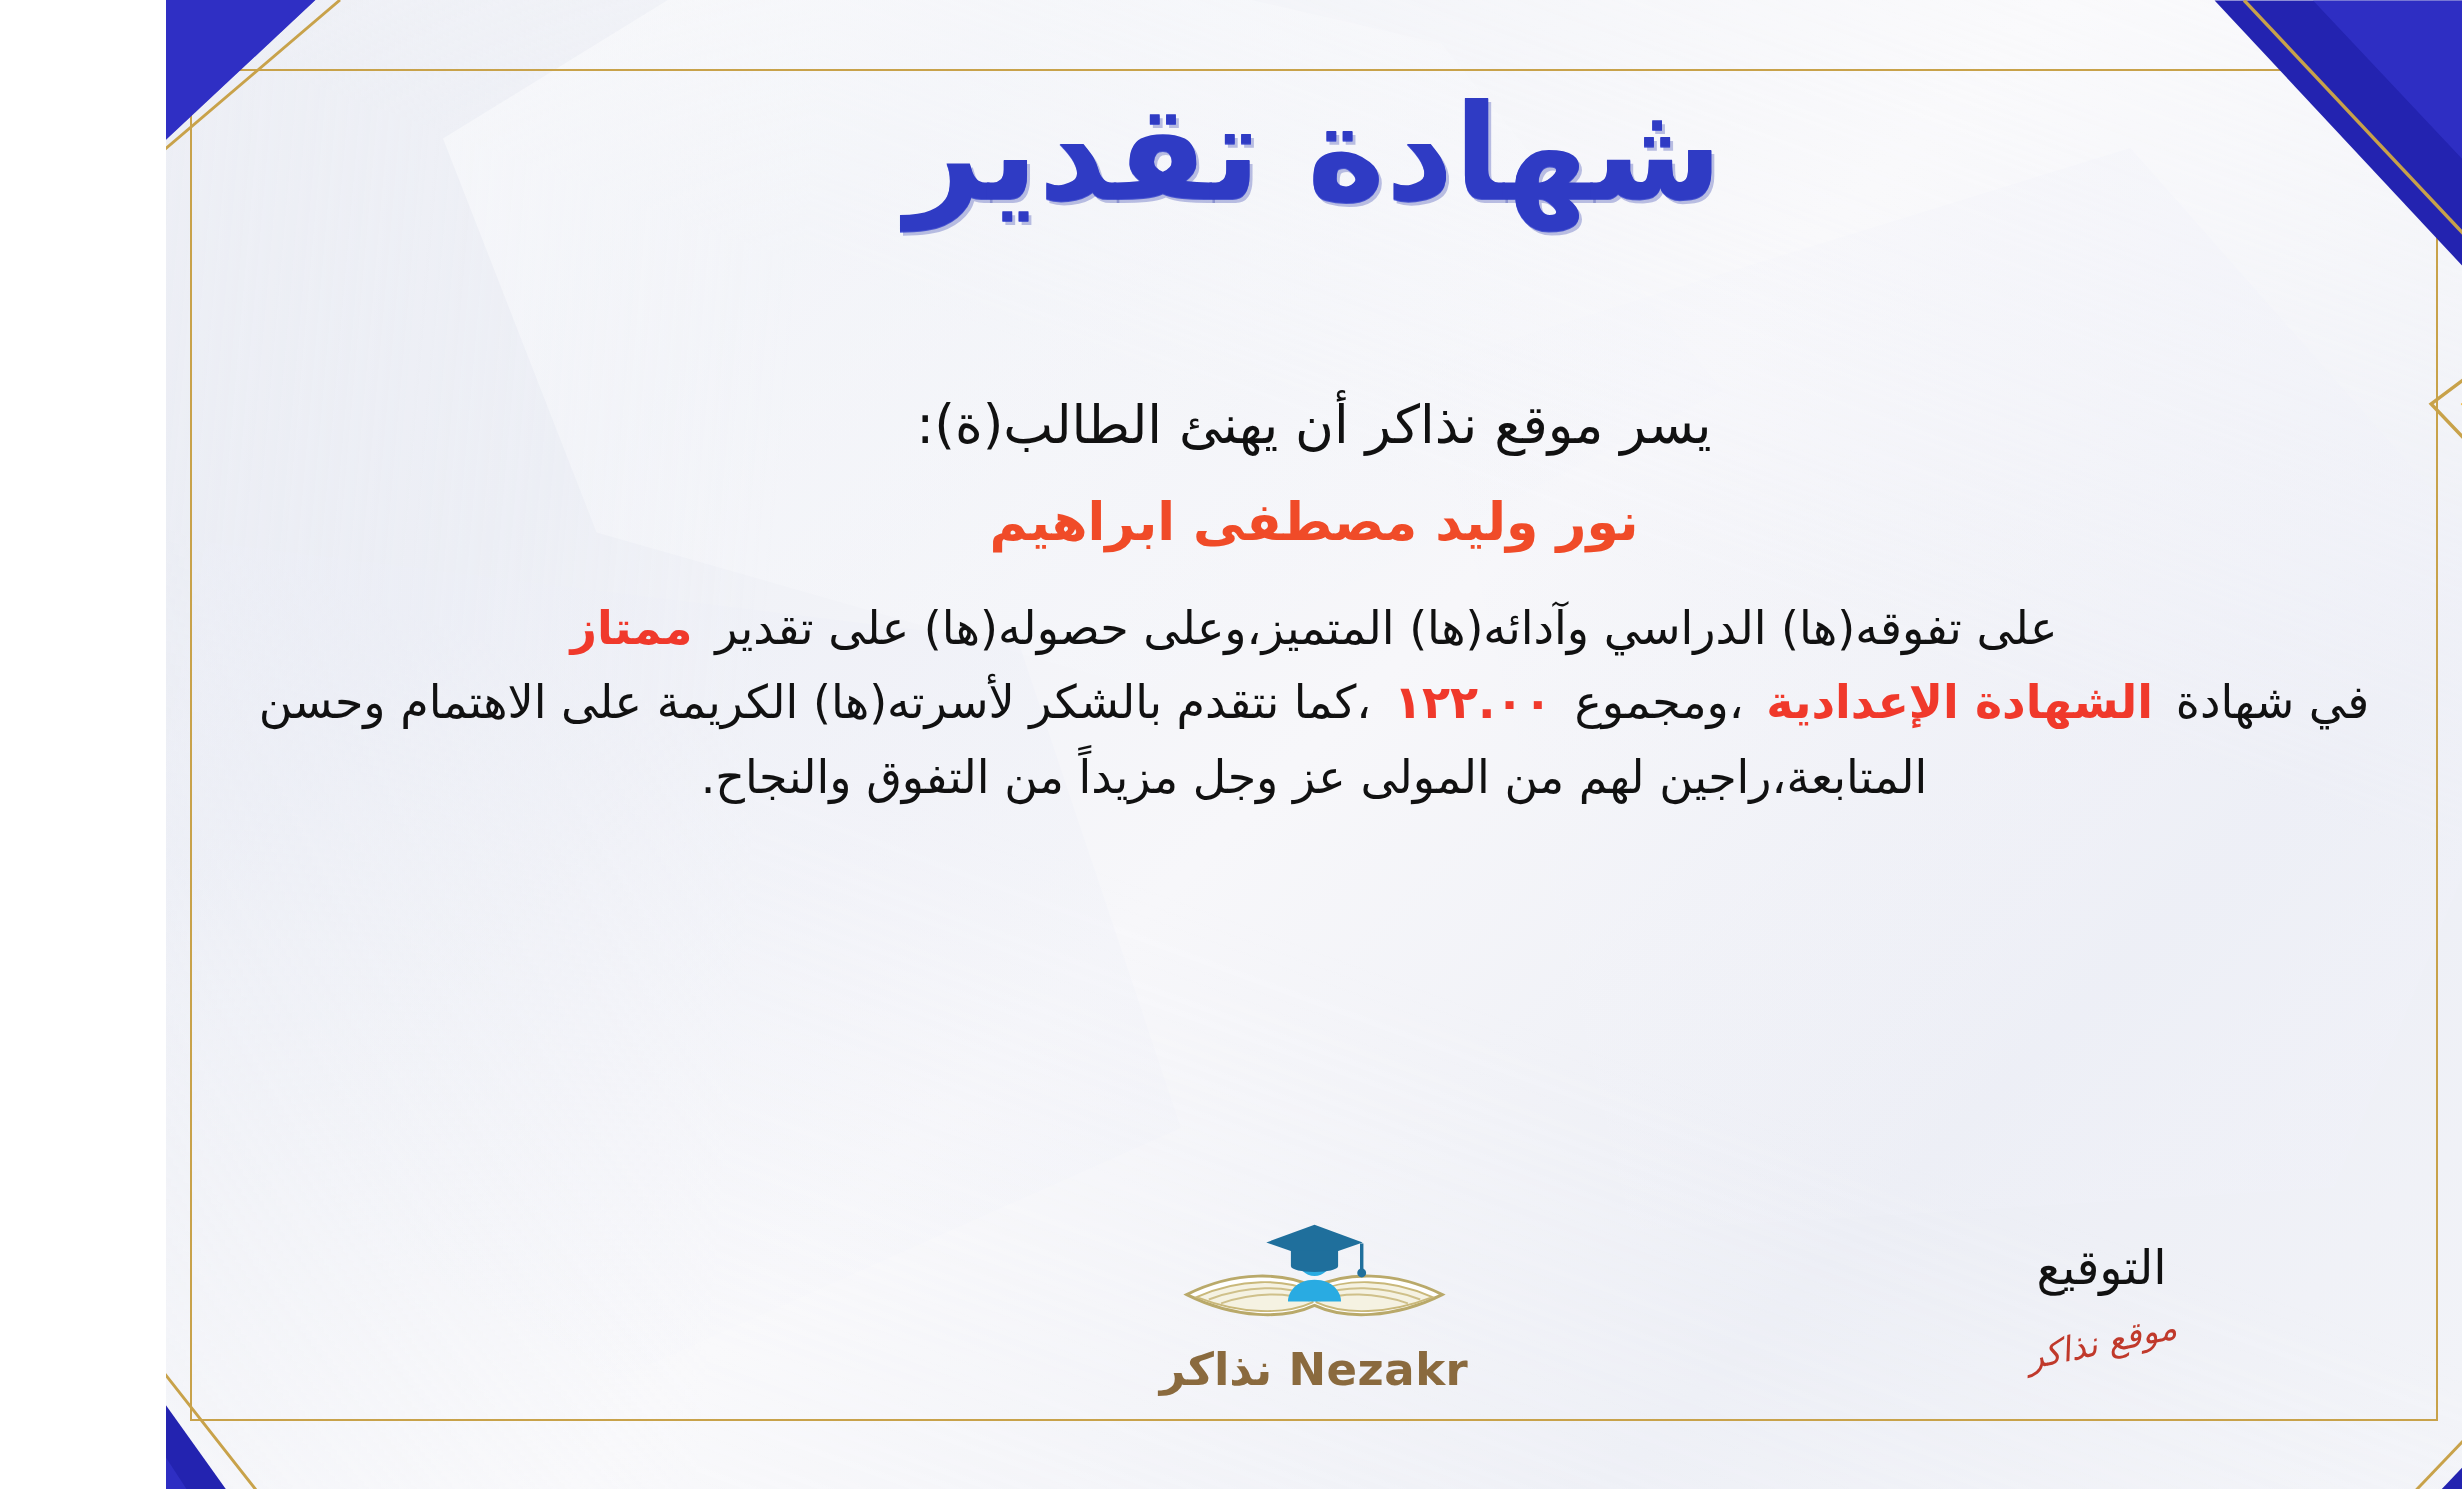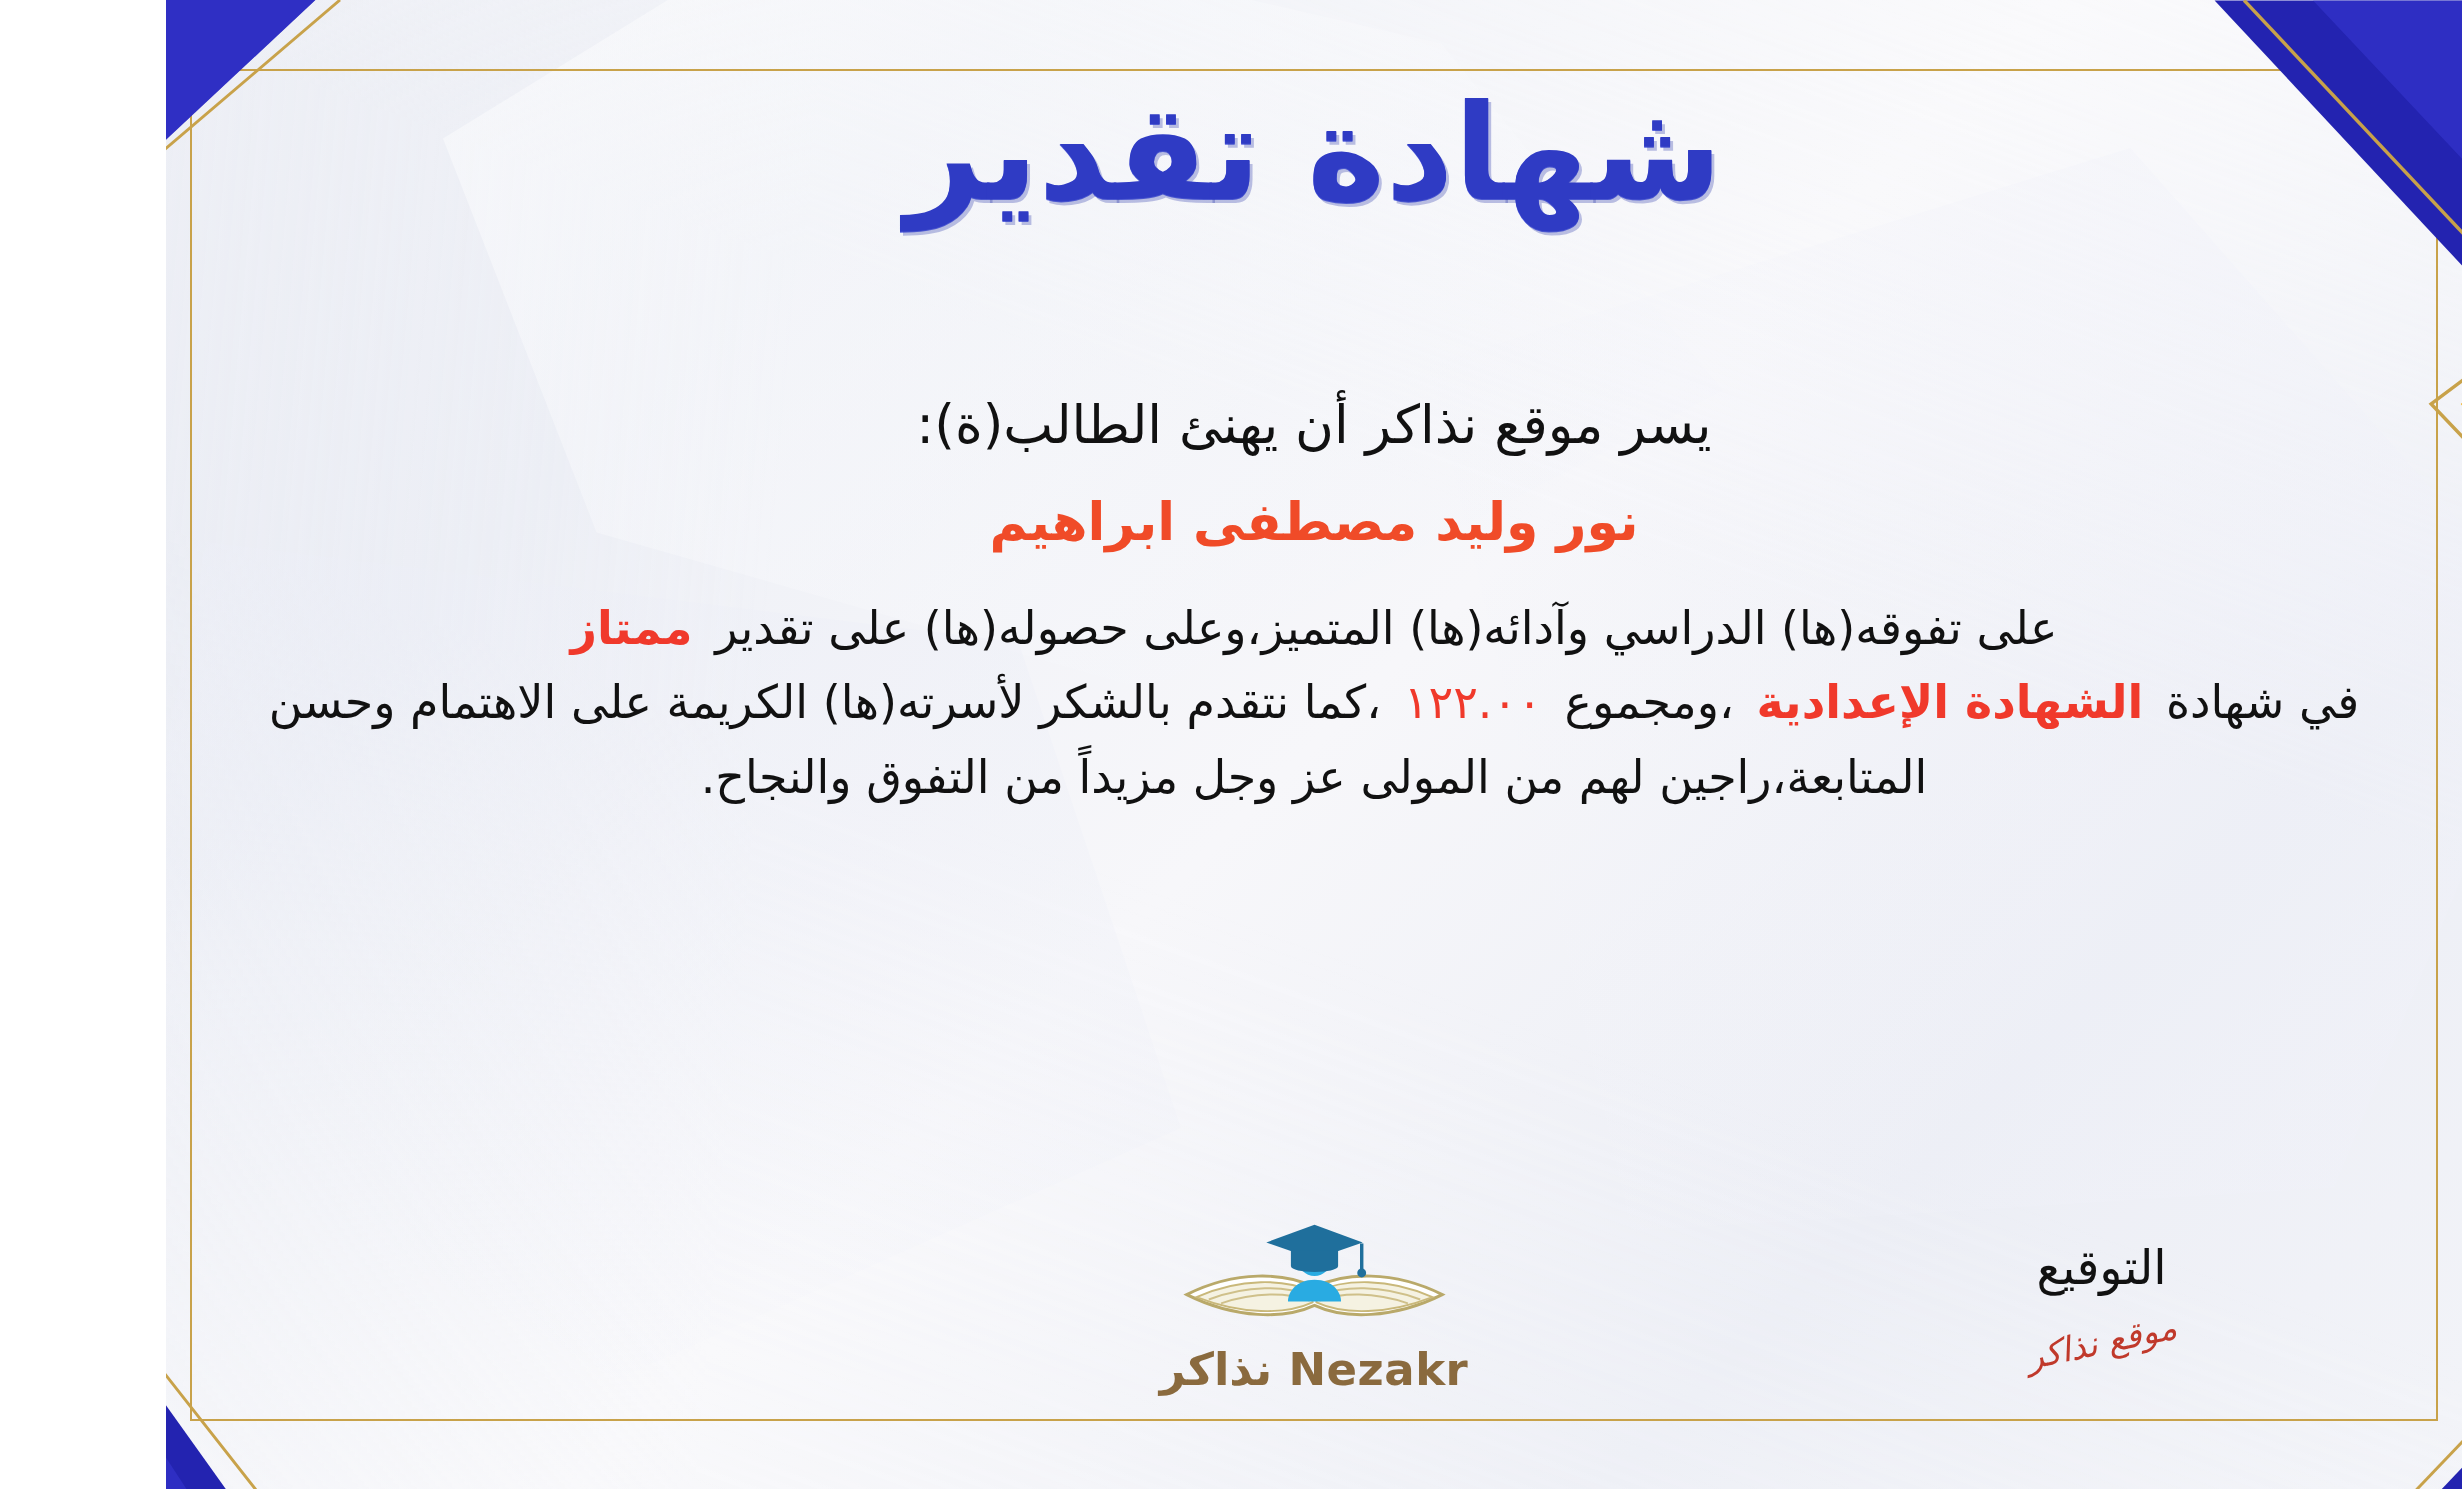--- a/index.html
+++ b/index.html
@@ -115,21 +115,21 @@
     text-align: center;
     font-weight: 500;
   }
   .hl-red {
     color: #f0392b;
     font-weight: 700;
     white-space: nowrap;
   }
   .hl-num {
     color: #f0392b;
-    font-weight: 400;
+    font-weight: 700;
     letter-spacing: 1px;
     white-space: nowrap;
   }
   .gap { display: inline-block; width: 22.7px; }
 
   
   .signature {
     position: absolute;
     right: 379px;
     bottom: 128px;

